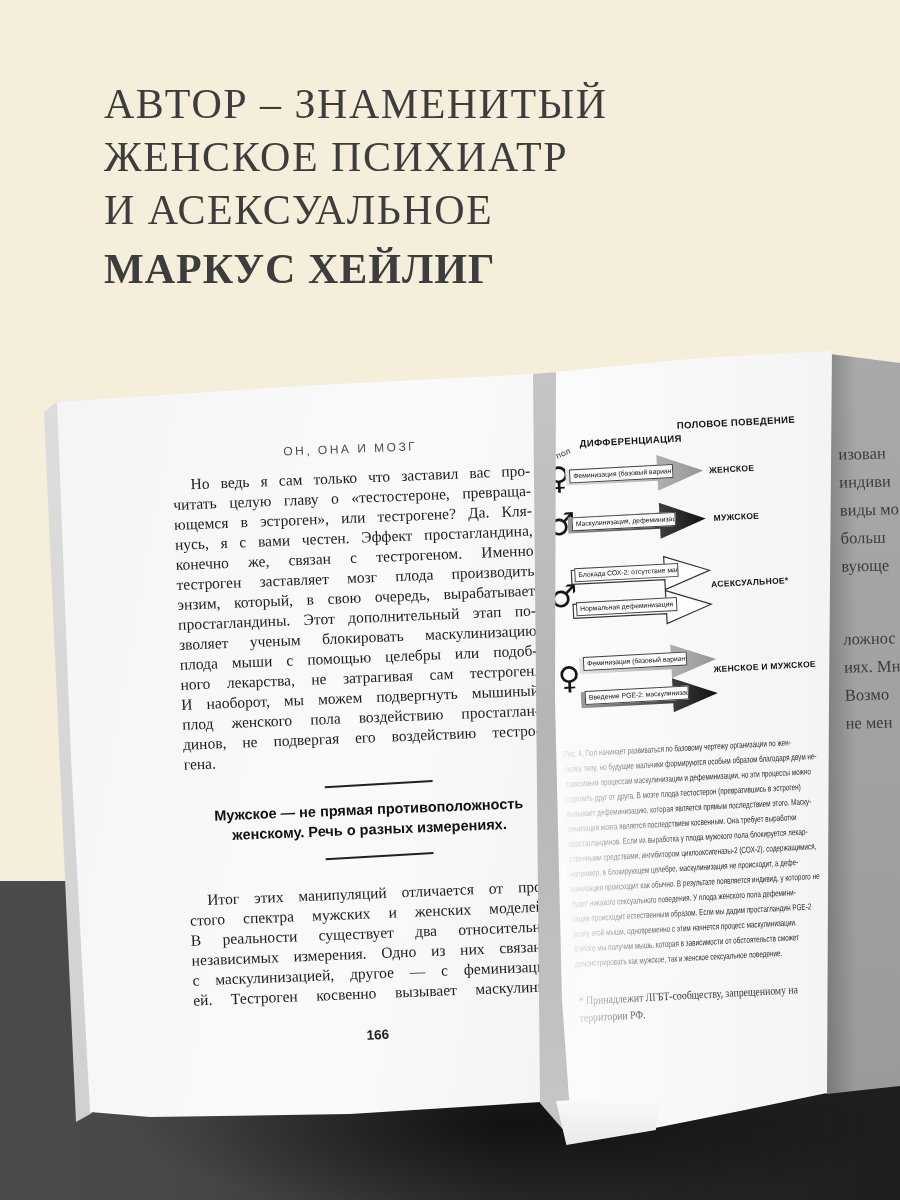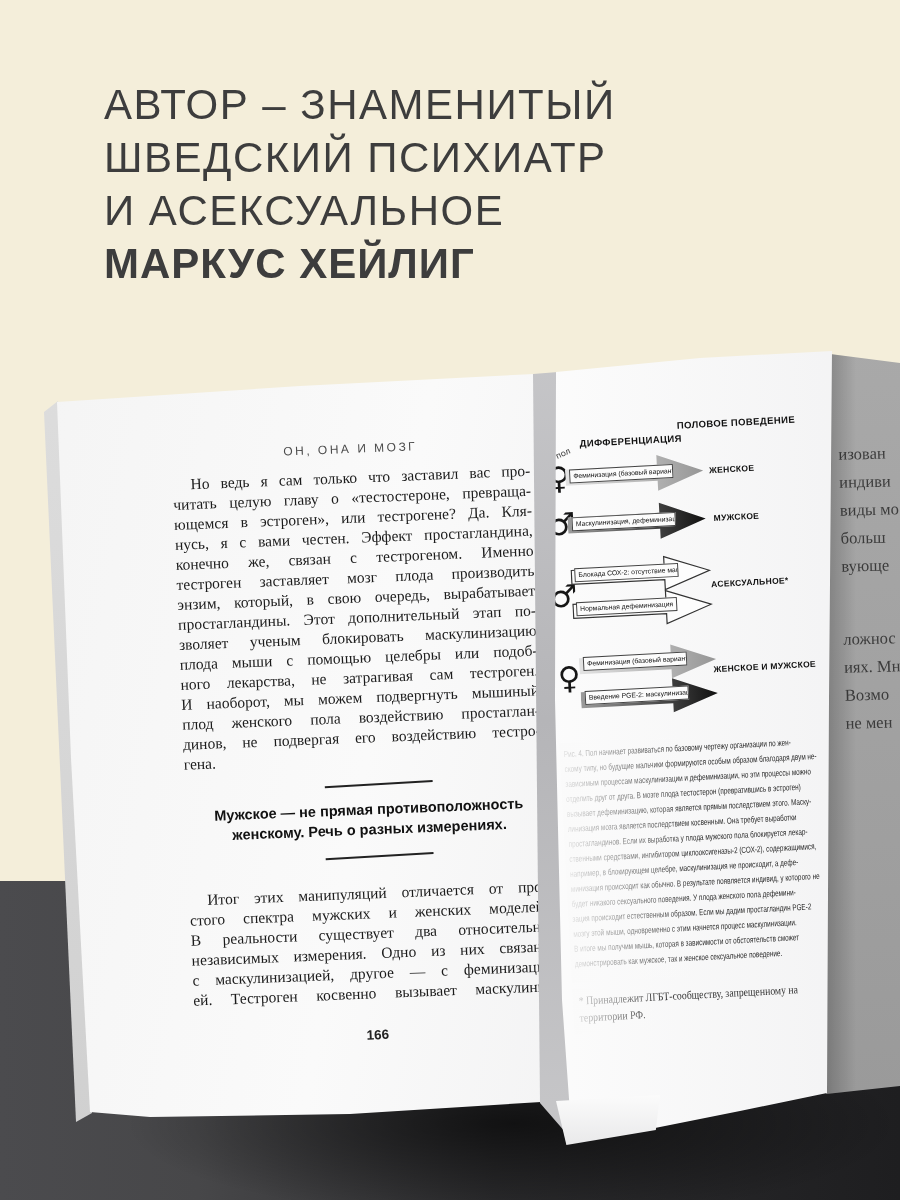--- a/index.html
+++ b/index.html
@@ -8,22 +8,22 @@
 
   
   .bg-cream{position:absolute;left:0;top:0;width:900px;height:881px;background:#f4eeda;}
   .bg-dark{position:absolute;left:0;top:881px;width:900px;height:319px;
            background:linear-gradient(to right,#4b4b4e 0%,#474749 22%,#2c2c2e 55%,#1e1e20 100%);}
   .book-shadow{position:absolute;left:40px;top:1020px;width:860px;height:230px;
            background:radial-gradient(ellipse 60% 55% at 55% 45%,rgba(0,0,0,.6),rgba(0,0,0,0) 75%);}
 
   
   .banner{position:absolute;left:104px;top:78px;color:#3d3d3d;letter-spacing:1.5px;}
-  .banner-line{font-size:42px;line-height:53px;font-weight:400;}
-  .banner-line.bold{font-weight:700;letter-spacing:1px;}
+  .banner-line{font-size:42px;line-height:53px;font-weight:400;font-family:Liberation Serif, serif;}
+  .banner-line.bold{font-weight:700;margin-top:6px;letter-spacing:1px;}
 
   
   .page-behind{position:absolute;left:0;top:0;width:900px;height:1200px;
       clip-path:polygon(830px 354px,900px 363px,900px 1086px,826px 1094px);
       background:linear-gradient(to bottom,#b0b0b0 0%,#a6a6a6 40%,#989898 100%);}
   .page-behind .shade{position:absolute;left:826px;top:350px;width:30px;height:750px;
       background:linear-gradient(to right,rgba(0,0,0,.22),rgba(0,0,0,0));}
   .frags{position:absolute;left:842px;top:440px;font-family:"Liberation Serif",serif;
       font-size:16.5px;line-height:28px;color:#3c3c3c;transform:rotate(-1.5deg);white-space:nowrap;}
   .frags .gap{height:45px;}
@@ -97,21 +97,21 @@
 <body>
 
 <div class="canvas">
 
   <div class="bg-cream"></div>
   <div class="bg-dark"></div>
   <div class="book-shadow"></div>
 
   <div class="banner">
     <div class="banner-line">АВТОР – ЗНАМЕНИТЫЙ</div>
-    <div class="banner-line">ШВЕДСКИЙ ПСИХИАТР</div>
+    <div class="banner-line">ЖЕНСКОЕ ПСИХИАТР</div>
     <div class="banner-line">И АСЕКСУАЛЬНОЕ</div>
     <div class="banner-line bold">МАРКУС ХЕЙЛИГ</div>
   </div>
 
   <div class="page-behind">
     <div class="frags">
       <div>изован</div>
       <div>индиви</div>
       <div>виды мо</div>
       <div>больш</div>

